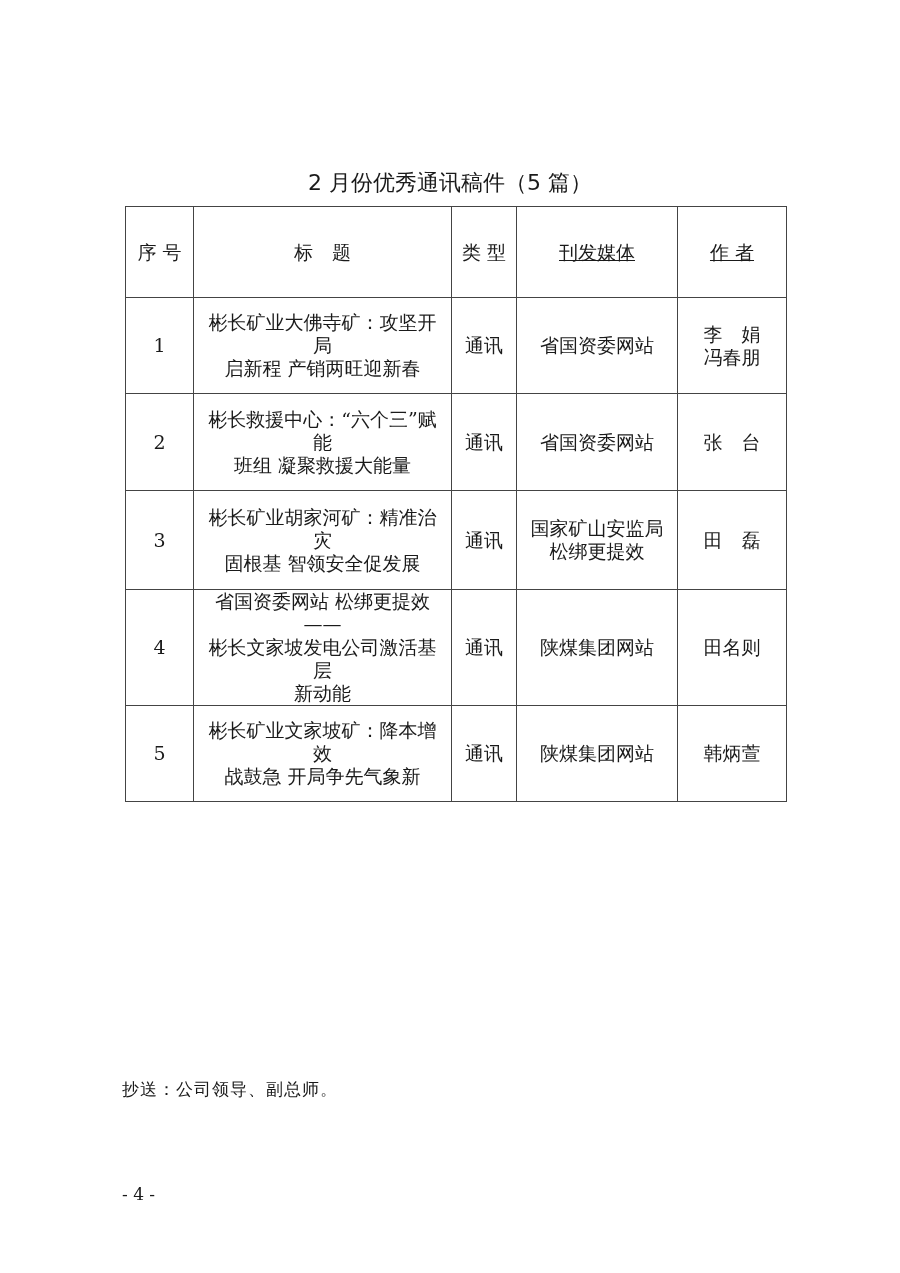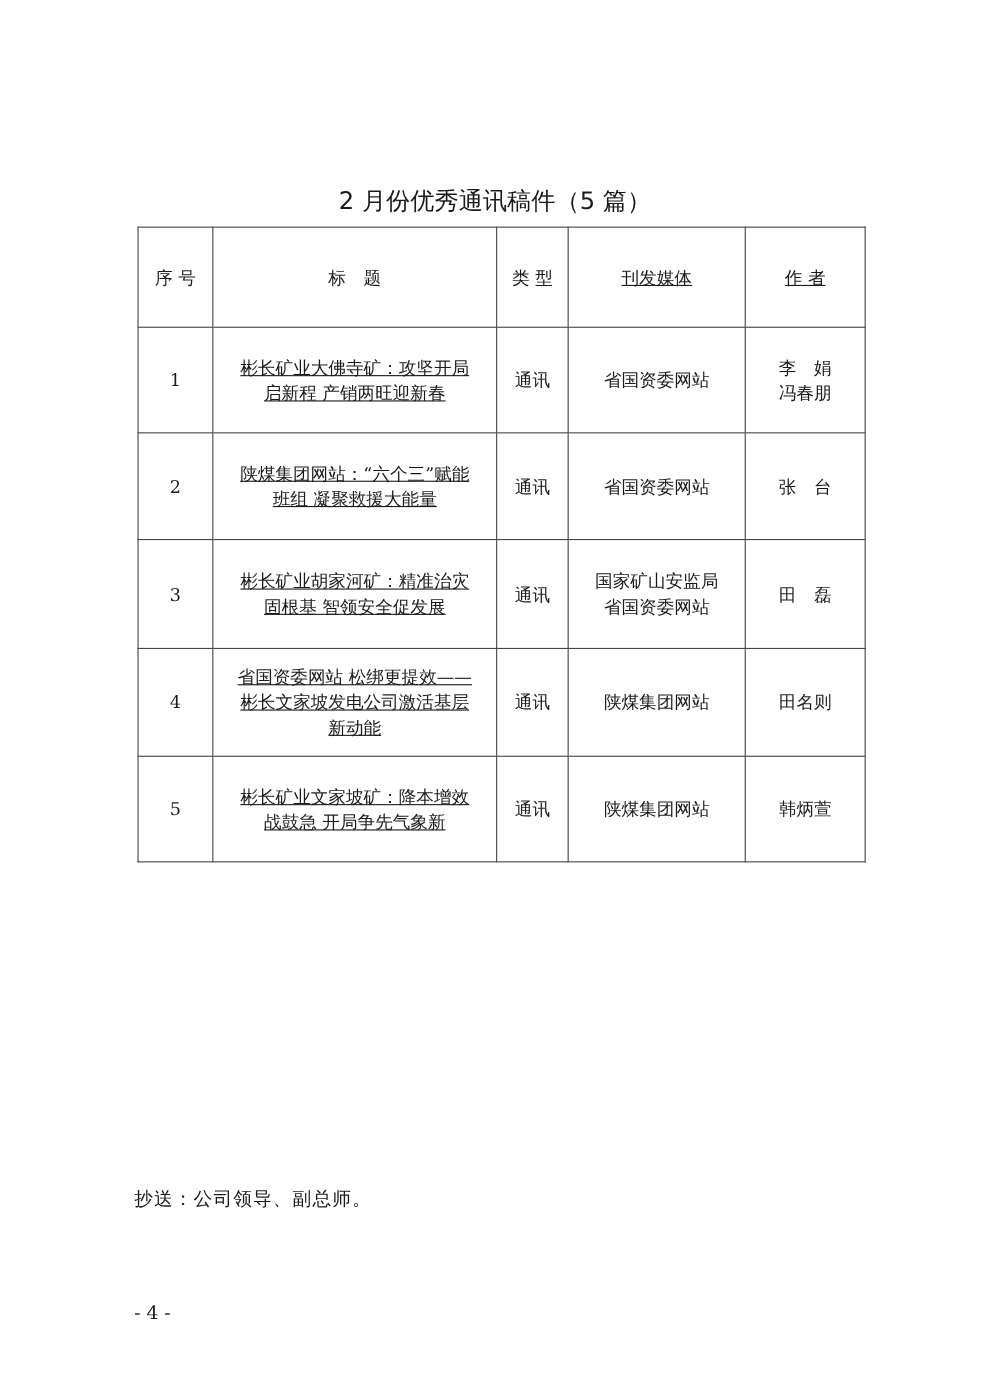--- a/index.html
+++ b/index.html
@@ -1,22 +1,22 @@
 <!DOCTYPE html>
 <html><head>
 <meta charset="utf-8">
 <style>
   html, body { margin:0; padding:0; background:#ffffff; }
   body { width:900px; height:1273px; position:relative; font-family:"DejaVu Serif", "Liberation Serif", serif; color:#1a1a1a; }
   .title { position:absolute; top:168px; left:0; width:900px; text-align:center; font-family:"DejaVu Sans","Liberation Sans",sans-serif; font-size:22px; }
   table { position:absolute; top:206px; left:125px; border-collapse:collapse; }
-  td, th { border:1.5px solid #444; text-align:center; vertical-align:middle; font-size:16px; line-height:23px; padding:0 6px; font-weight:normal; }
+  td, th { border:1.5px solid #444; text-align:center; vertical-align:middle; font-size:19px; line-height:23px; padding:0 6px; font-weight:normal; }
   th { font-family:"DejaVu Sans","Liberation Sans",sans-serif; height:90px; }
   .c0 { width:55px; } .c1 { width:245px; } .c2 { width:52px; } .c3 { width:148px;text-decoration:underline; } .c4 { width:96px;text-decoration:underline; }
-  .cell-title { white-space:pre-line;text-decoration:underline; }
+  .cell-title { white-space:pre-line; }
   .cell-author { white-space:pre-line; }
   .cell-media { white-space:pre-line; }
   .cc { position:absolute; top:1078px; left:122px; font-size:17px; letter-spacing:1px;text-align:center; }
   .page { position:absolute; top:1184px; left:122px; font-size:17px; }
 </style>
 </head>
 <body>
 
 <div class="title">2 月份优秀通讯稿件（5 篇）</div>
 
@@ -35,33 +35,33 @@
       <td>1</td>
       <td class="cell-title">彬长矿业大佛寺矿：攻坚开局
 启新程 产销两旺迎新春</td>
       <td>通讯</td>
       <td class="cell-media">省国资委网站</td>
       <td class="cell-author">李　娟
 冯春朋</td>
     </tr>
     <tr style="height:97px">
       <td>2</td>
-      <td class="cell-title">陕煤集团网站：“六个三”赋能
+      <td class="cell-title">彬长救援中心：“六个三”赋能
 班组 凝聚救援大能量</td>
       <td>通讯</td>
       <td class="cell-media">省国资委网站</td>
       <td class="cell-author">张　台</td>
     </tr>
     <tr style="height:99px">
       <td>3</td>
       <td class="cell-title">彬长矿业胡家河矿：精准治灾
 固根基 智领安全促发展</td>
       <td>通讯</td>
       <td class="cell-media">国家矿山安监局
-省国资委网站</td>
+松绑更提效</td>
       <td class="cell-author">田　磊</td>
     </tr>
     <tr style="height:98px">
       <td>4</td>
       <td class="cell-title">省国资委网站 松绑更提效——
 彬长文家坡发电公司激活基层
 新动能</td>
       <td>通讯</td>
       <td class="cell-media">陕煤集团网站</td>
       <td class="cell-author">田名则</td>

